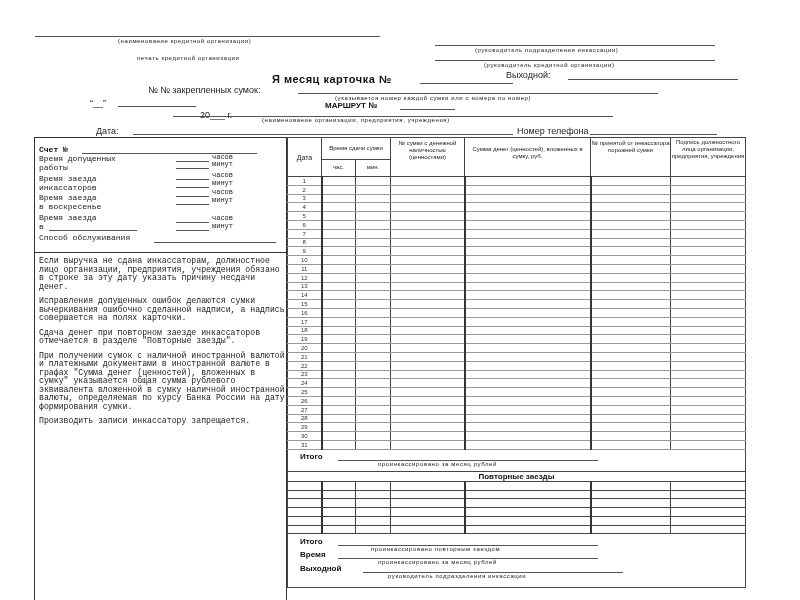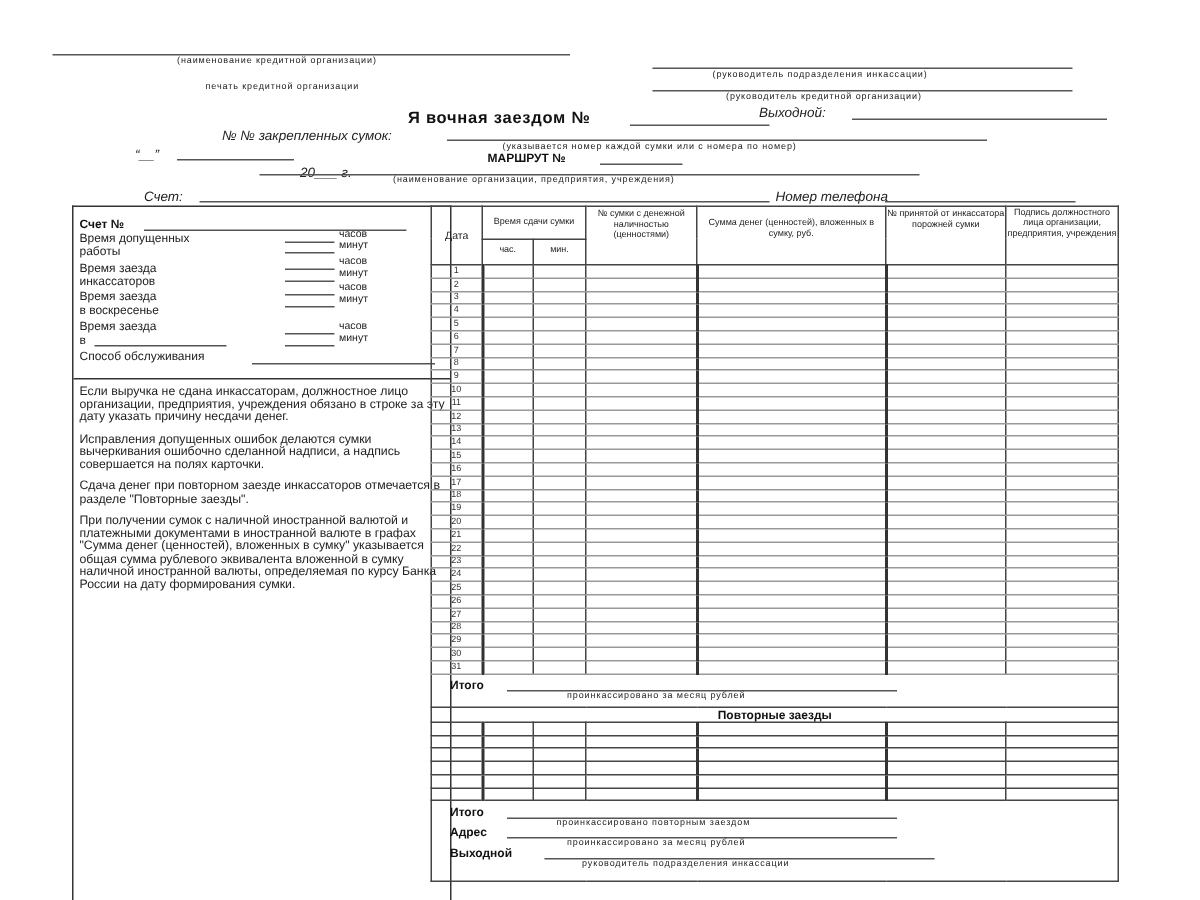--- a/index.html
+++ b/index.html
@@ -2,24 +2,24 @@
 <html><head>
 <meta charset="utf-8">
 <style>
   html, body { margin:0; padding:0; background:#ffffff; }
   body { width:800px; height:600px; position:relative; overflow:hidden;
          font-family:"Liberation Sans", sans-serif; color:#111; }
   .abs { position:absolute; }
   .line { position:absolute; height:0; border-top:1px solid #555; }
   .tiny { font-size:6px; letter-spacing:0.6px; color:#222; }
   .small { font-size:8px; color:#222; }
-  .norm { font-size:9px; color:#222;font-style:italic; }
+  .norm { font-size:9px; color:#222; }
   .title { font-size:11px; font-weight:bold; letter-spacing:0.5px; }
-  #left-box { position:absolute; left:48px; top:137px; width:253px; height:463px;
-              border:1px solid #333; border-bottom:none; box-sizing:border-box; }
+  #left-box { position:absolute; left:34px; top:137px; width:253px; height:463px;
+              border:1px solid #333; border-bottom:none; box-sizing:border-box;font-family:Liberation Mono, monospace; }
   #left-box .divider { position:absolute; left:0; right:0; top:114px; border-top:1px solid #333; }
   table.tbl { border-collapse:collapse; position:absolute; left:287px; top:137px;
               table-layout:fixed; font-size:6px; }
   table.tbl td { border:1px solid #444; padding:0; text-align:center; vertical-align:middle; }
   table.tbl tr.day td { height:7.8px; border-top:1px solid #999; border-bottom:1px solid #999; }
   table.tbl td.bl { border-left:2px solid #333; }
   table.tbl td.hdr { font-size:6px; line-height:7px; color:#222; }
   table.tbl td.itogo { text-align:left; height:21px; position:relative; }
   table.tbl td.repeat-title { font-weight:bold; font-size:8px; height:9px; }
   table.tbl tr.rep td { height:7.8px; }
@@ -35,39 +35,39 @@
 
 <div class="line" style="left:35px; top:36px; width:345px;"></div>
 <div class="abs tiny" style="left:118px; top:38px;">(наименование кредитной организации)</div>
 <div class="abs tiny" style="left:137px; top:55px;">печать кредитной организации</div>
 
 <div class="line" style="left:435px; top:45px; width:280px;"></div>
 <div class="abs tiny" style="left:475px; top:47px;">(руководитель подразделения инкассации)</div>
 <div class="line" style="left:435px; top:60px; width:280px;"></div>
 <div class="abs tiny" style="left:484px; top:62px;">(руководитель кредитной организации)</div>
 
-<div class="abs title" style="left:272px; top:73px;">Я вочная заездом №</div>
+<div class="abs title" style="left:272px; top:73px;">Я месяц карточка №</div>
 <div class="line" style="left:420px; top:83px; width:93px;"></div>
 <div class="abs norm" style="left:506px; top:70px;">Выходной:</div>
 <div class="line" style="left:568px; top:79px; width:170px;"></div>
 
 <div class="abs norm" style="left:148px; top:85px;">№ № закрепленных сумок:</div>
 <div class="line" style="left:298px; top:93px; width:360px;"></div>
 <div class="abs tiny" style="left:335px; top:95px;">(указывается  номер каждой сумки или с номера по номер)</div>
 
 <div class="abs norm" style="left:90px; top:98px;">“__”</div>
 <div class="line" style="left:118px; top:106px; width:78px;"></div>
 <div class="abs norm" style="left:200px; top:110px;">20___ г.</div>
 <div class="abs lbl-bold" style="left:325px; top:101px;">МАРШРУТ №</div>
 <div class="line" style="left:400px; top:109px; width:55px;"></div>
 
 <div class="line" style="left:173px; top:116px; width:440px;"></div>
 <div class="abs tiny" style="left:262px; top:117px;">(наименование организации, предприятия, учреждения)</div>
 
-<div class="abs norm" style="left:96px; top:126px;">Счет:</div>
+<div class="abs norm" style="left:96px; top:126px;">Дата:</div>
 <div class="line" style="left:133px; top:134px; width:380px;"></div>
 <div class="abs norm" style="left:517px; top:126px;">Номер телефона</div>
 <div class="line" style="left:590px; top:134px; width:127px;"></div>
 
 <div id="left-box">
   <div class="abs lbl-bold" style="left:4px; top:7px;">Счет №</div>
   <div class="line" style="left:47px; top:15px; width:175px;"></div>
 
   <div class="tl-left" style="left:4px; top:16px;">
     <div>Время допущенных</div>
@@ -109,20 +109,21 @@
   <div class="abs small" style="left:4px; top:95px;">Способ обслуживания</div>
   <div class="line" style="left:119px; top:104px; width:122px;"></div>
 
   <div class="divider"></div>
 
   <div class="notes abs" style="left:4px; top:119px; width:247px;">
     <p>Если выручка не сдана инкассаторам, должностное лицо организации, предприятия, учреждения обязано в строке за эту дату указать причину несдачи денег.</p>
     <p>Исправления допущенных ошибок делаются сумки вычеркивания ошибочно сделанной надписи, а надпись совершается на полях карточки.</p>
     <p>Сдача денег при повторном заезде инкассаторов отмечается в разделе "Повторные заезды".</p>
     <p>При получении сумок с наличной иностранной валютой и платежными документами в иностранной валюте в графах "Сумма денег (ценностей), вложенных в сумку" указывается общая сумма рублевого эквивалента вложенной в сумку наличной иностранной валюты, определяемая по курсу Банка России на дату формирования сумки.</p>
+    <p>Производить записи инкассатору запрещается.</p>
   </div>
 </div>
 
 <table class="tbl" style="width:432px;">
   <colgroup>
     <col style="width:34px">
       <col style="width:34px">
       <col style="width:35px">
     <col style="width:74px">
       <col style="width:126px">
@@ -492,21 +493,21 @@
         <td></td>
       </tr>
     </tbody>
   <tbody>
     <tr>
       <td class="footer" colspan="7">
         <span class="abs lbl-bold" style="left:12px; top:3px;">Итого</span>
         <span class="line" style="left:50px; top:11px; width:260px;"></span>
         <span class="abs tiny" style="left:83px; top:12px;">проинкассировано повторным заездом</span>
 
-        <span class="abs lbl-bold" style="left:12px; top:16px;">Адрес</span>
+        <span class="abs lbl-bold" style="left:12px; top:16px;">Время</span>
         <span class="line" style="left:50px; top:24px; width:260px;"></span>
         <span class="abs tiny" style="left:90px; top:25px;">проинкассировано за месяц рублей</span>
 
         <span class="abs lbl-bold" style="left:12px; top:30px;">Выходной</span>
         <span class="line" style="left:75px; top:38px; width:260px;"></span>
         <span class="abs tiny" style="left:100px; top:39px;">руководитель подразделения инкассации</span>
       </td>
     </tr>
   </tbody>
 </table>

